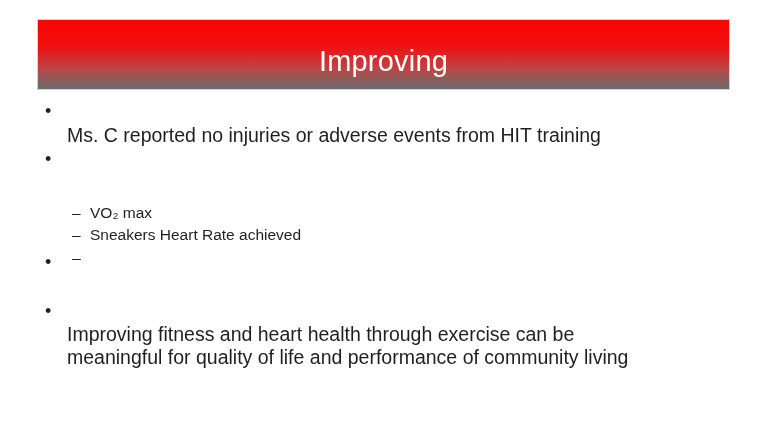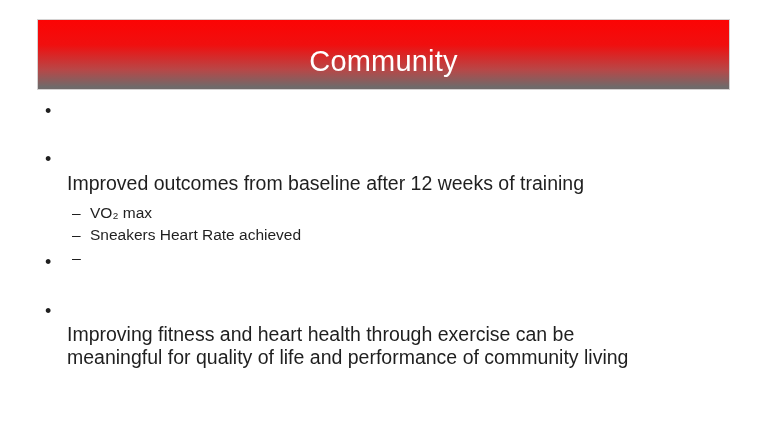--- a/index.html
+++ b/index.html
@@ -39,31 +39,31 @@
   
   .logo { position:absolute; left:638px; top:391px; width:124px; height:40px; }
   .logo svg { display:block; }
 </style>
 </head>
 <body>
 
 <div class="slide">
 
   <div class="banner">
-    <div class="banner-title">Community</div>
+    <div class="banner-title">Improving</div>
   </div>
 
   <div class="content">
 
     <div class="bullet">
-      <span class="marker">•</span>
+      <span class="marker">•</span><span>Ms. C reported no injuries or adverse events from HIT training</span>
     </div>
 
     <div class="bullet">
-      <span class="marker">•</span><span>Improved outcomes from baseline after 12 weeks of training</span>
+      <span class="marker">•</span>
     </div>
 
     <div class="sublist">
       <div class="subitem">
         <span class="marker">–</span><span>VO₂ max</span>
       </div>
       <div class="subitem">
         <span class="marker">–</span><span>Sneakers Heart Rate achieved</span>
       </div>
       <div class="subitem">

